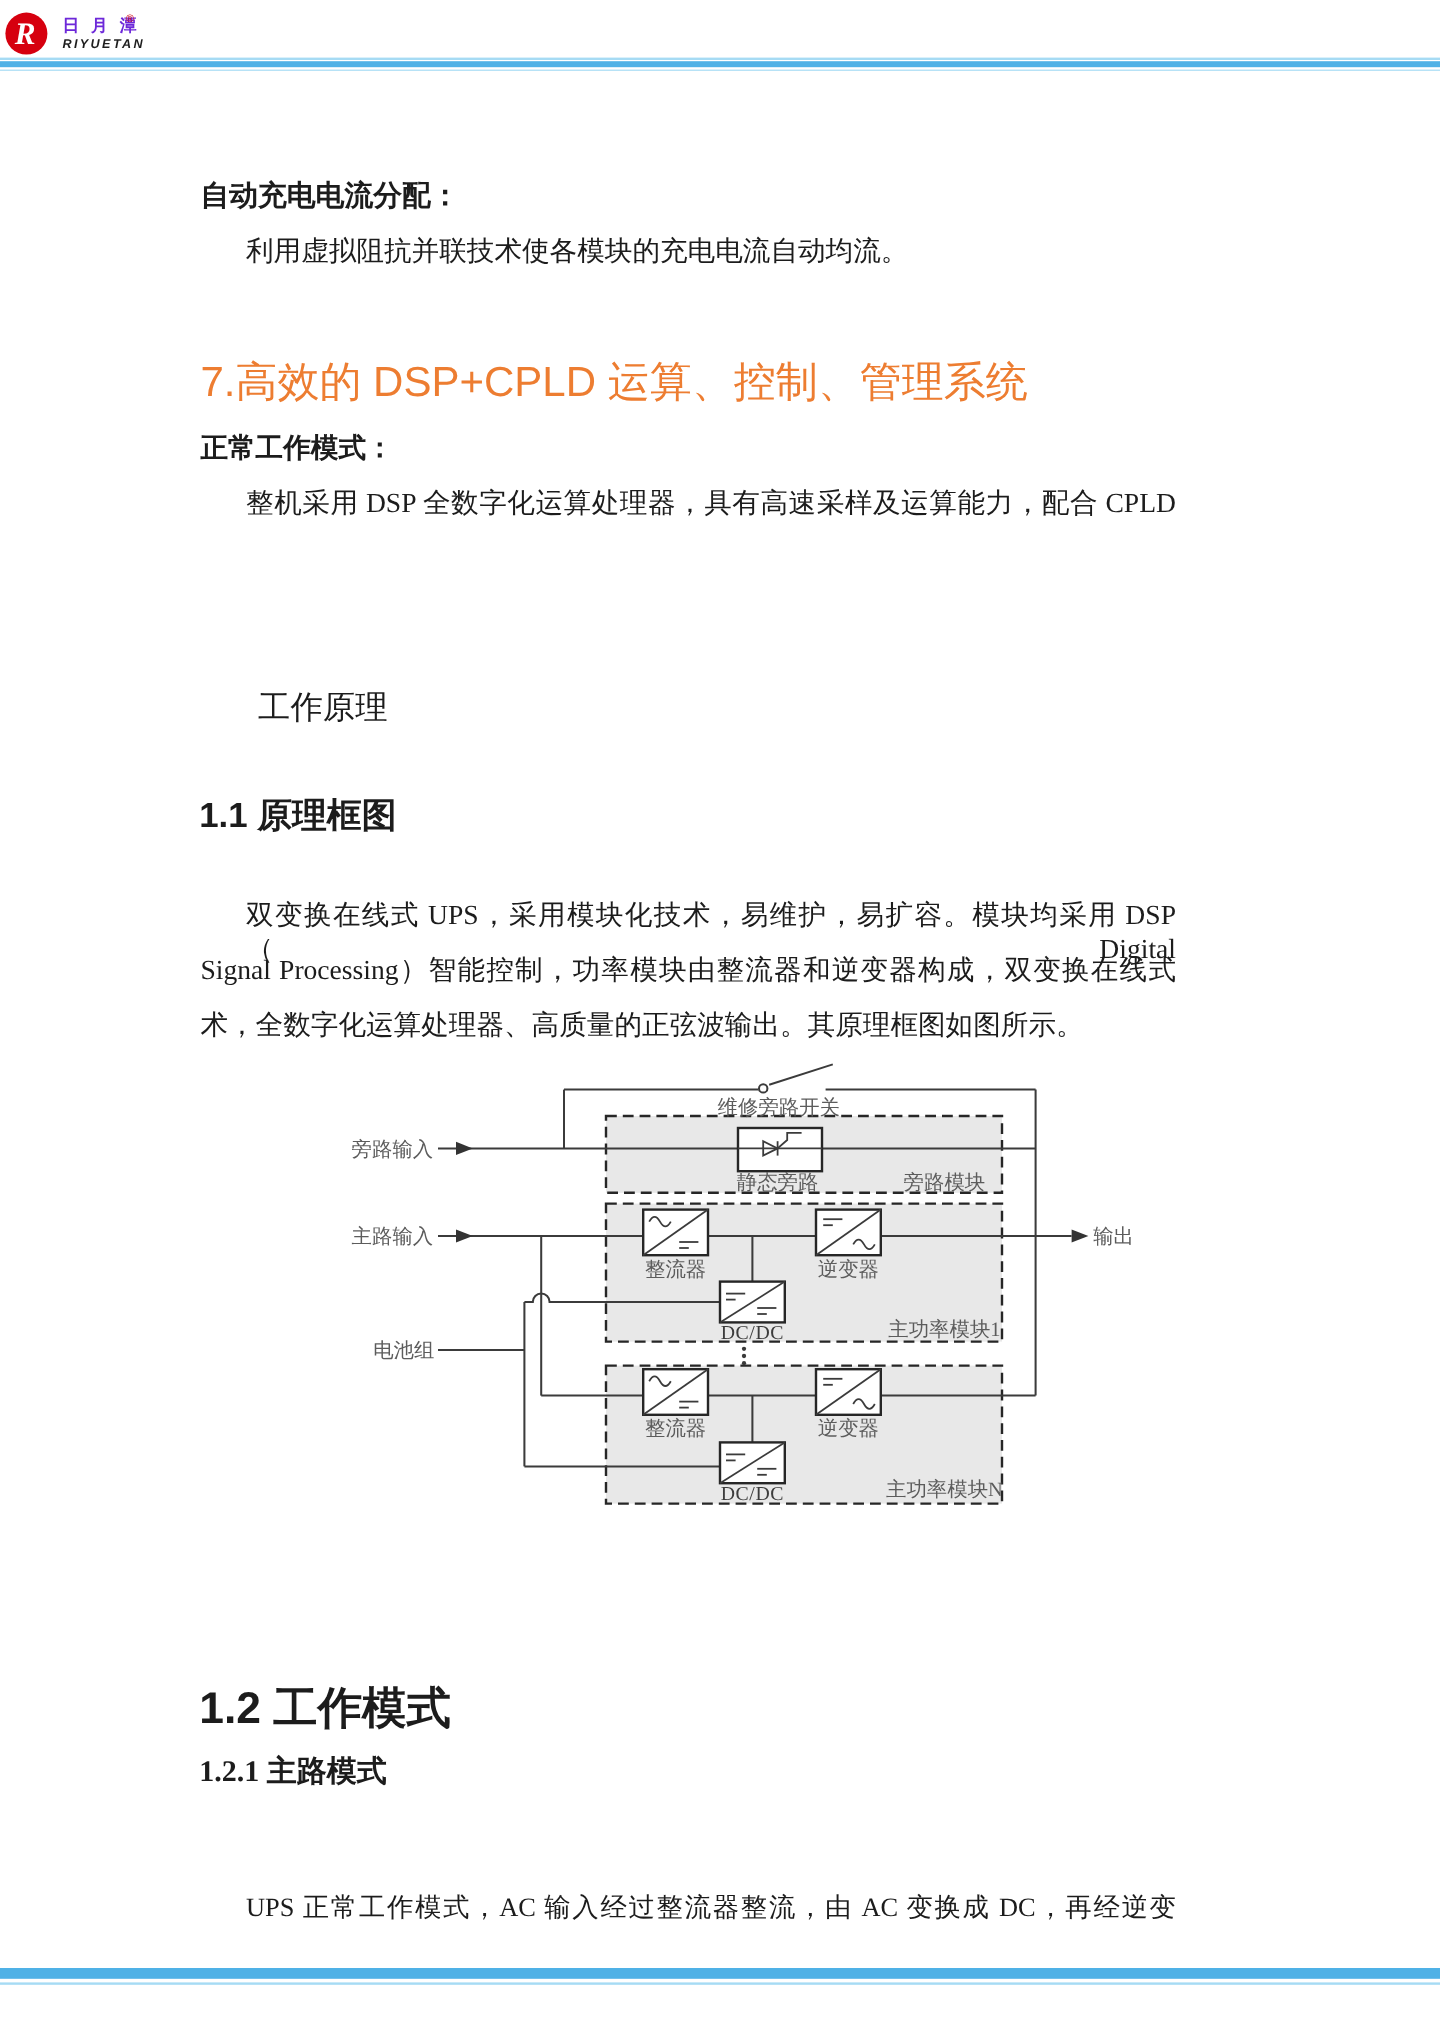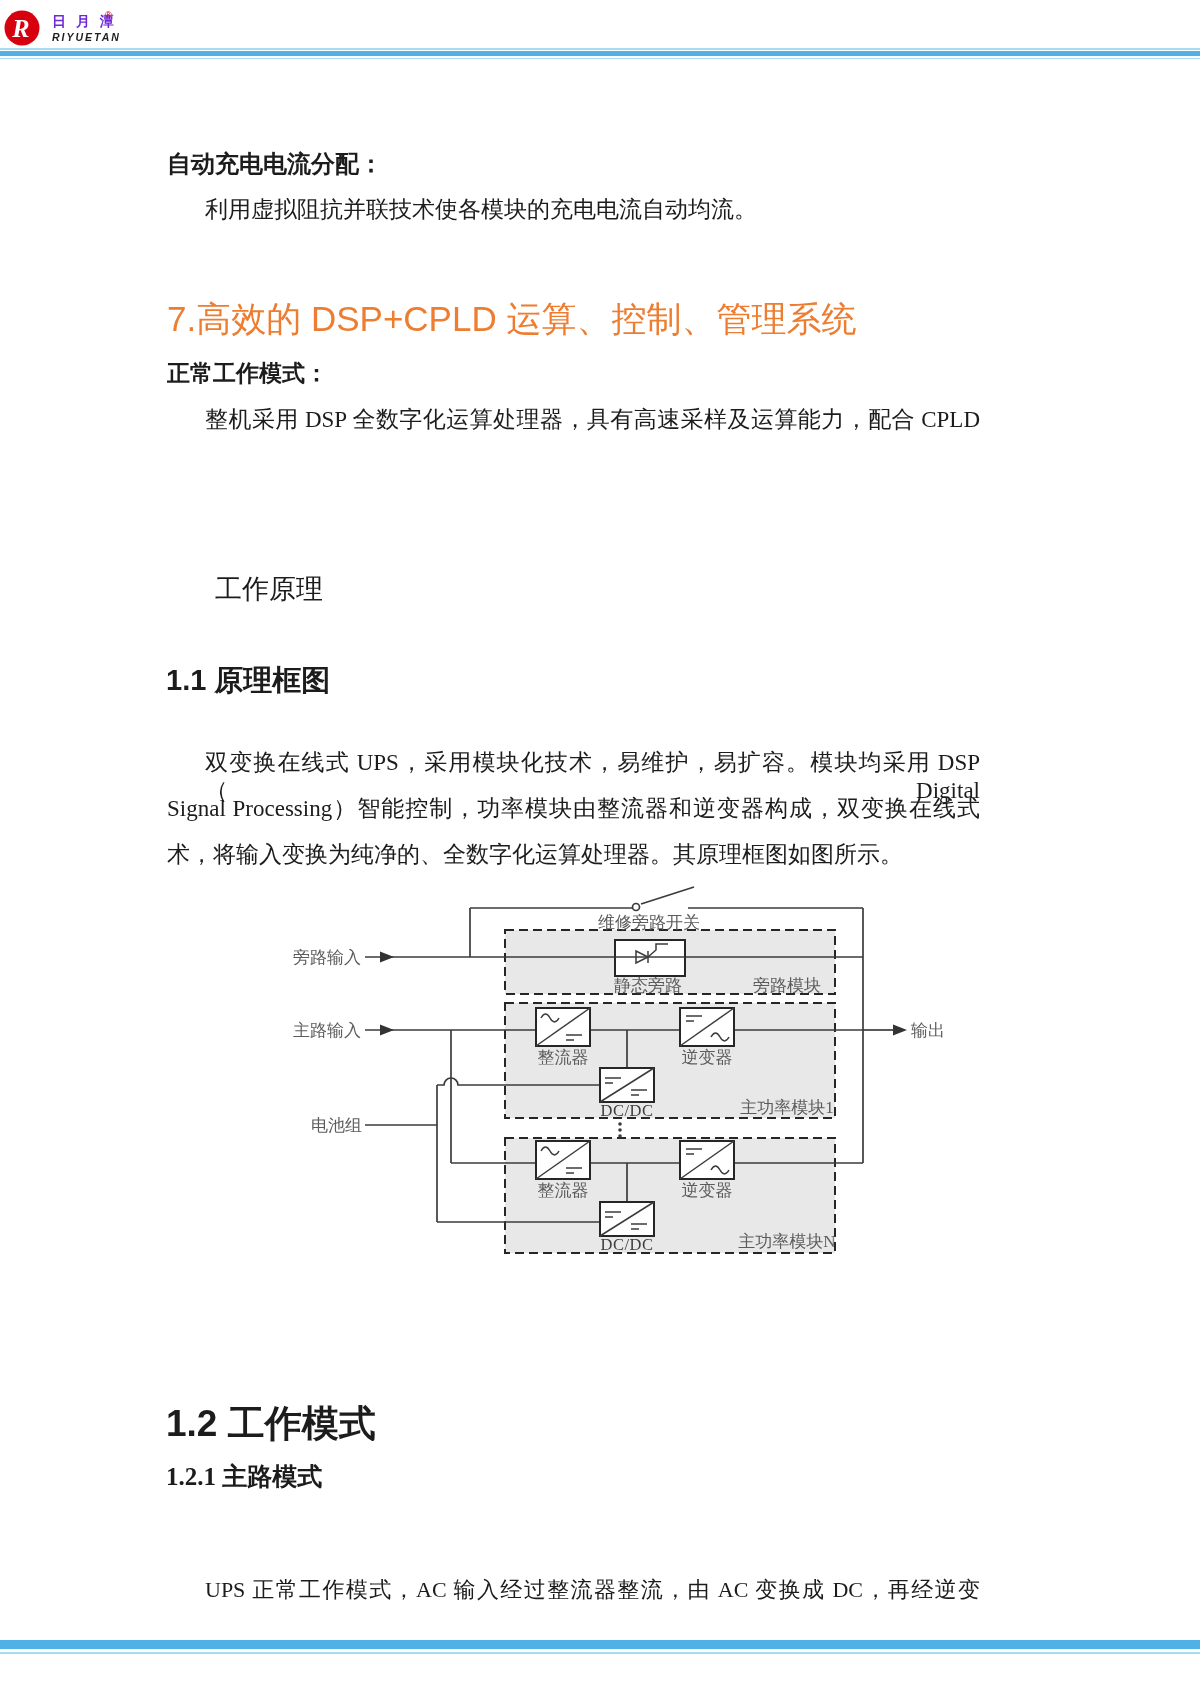--- a/index.html
+++ b/index.html
@@ -48,21 +48,21 @@
 
   <div class="t sans b" style="left:167px;top:359px;font-size:23px;">正常工作模式：</div>
   <div class="t just" style="left:205px;top:406px;width:775px;font-size:23px;">整机采用 DSP 全数字化运算处理器，具有高速采样及运算能力，配合 CPLD</div>
 
   <div class="t" style="left:179px;top:573px;font-size:27px;margin-left:36px;">工作原理</div>
 
   <div class="t sans b" style="left:166px;top:663px;font-size:29px;">1.1 原理框图</div>
 
   <div class="t just" style="left:205px;top:749px;width:775px;font-size:23px;">双变换在线式 UPS，采用模块化技术，易维护，易扩容。模块均采用 DSP（Digital</div>
   <div class="t just" style="left:167px;top:795px;width:813px;font-size:23px;">Signal Processing）智能控制，功率模块由整流器和逆变器构成，双变换在线式</div>
-  <div class="t" style="left:167px;top:841px;font-size:23px;">术，将输入变换为纯净的、全数字化运算处理器。其原理框图如图所示。</div>
+  <div class="t" style="left:167px;top:841px;font-size:23px;">术，全数字化运算处理器、高质量的正弦波输出。其原理框图如图所示。</div>
 
   <svg style="position:absolute;left:280px;top:880px;" width="700" height="385" viewBox="280 880 700 385">
 
     <rect class="mod" x="505" y="930" width="330" height="64"></rect>
     <rect class="mod" x="505" y="1003" width="330" height="115"></rect>
     <rect class="mod" x="505" y="1138" width="330" height="115"></rect>
 
     <g class="ln">
 
       <path d="M470 908 H632"></path>

